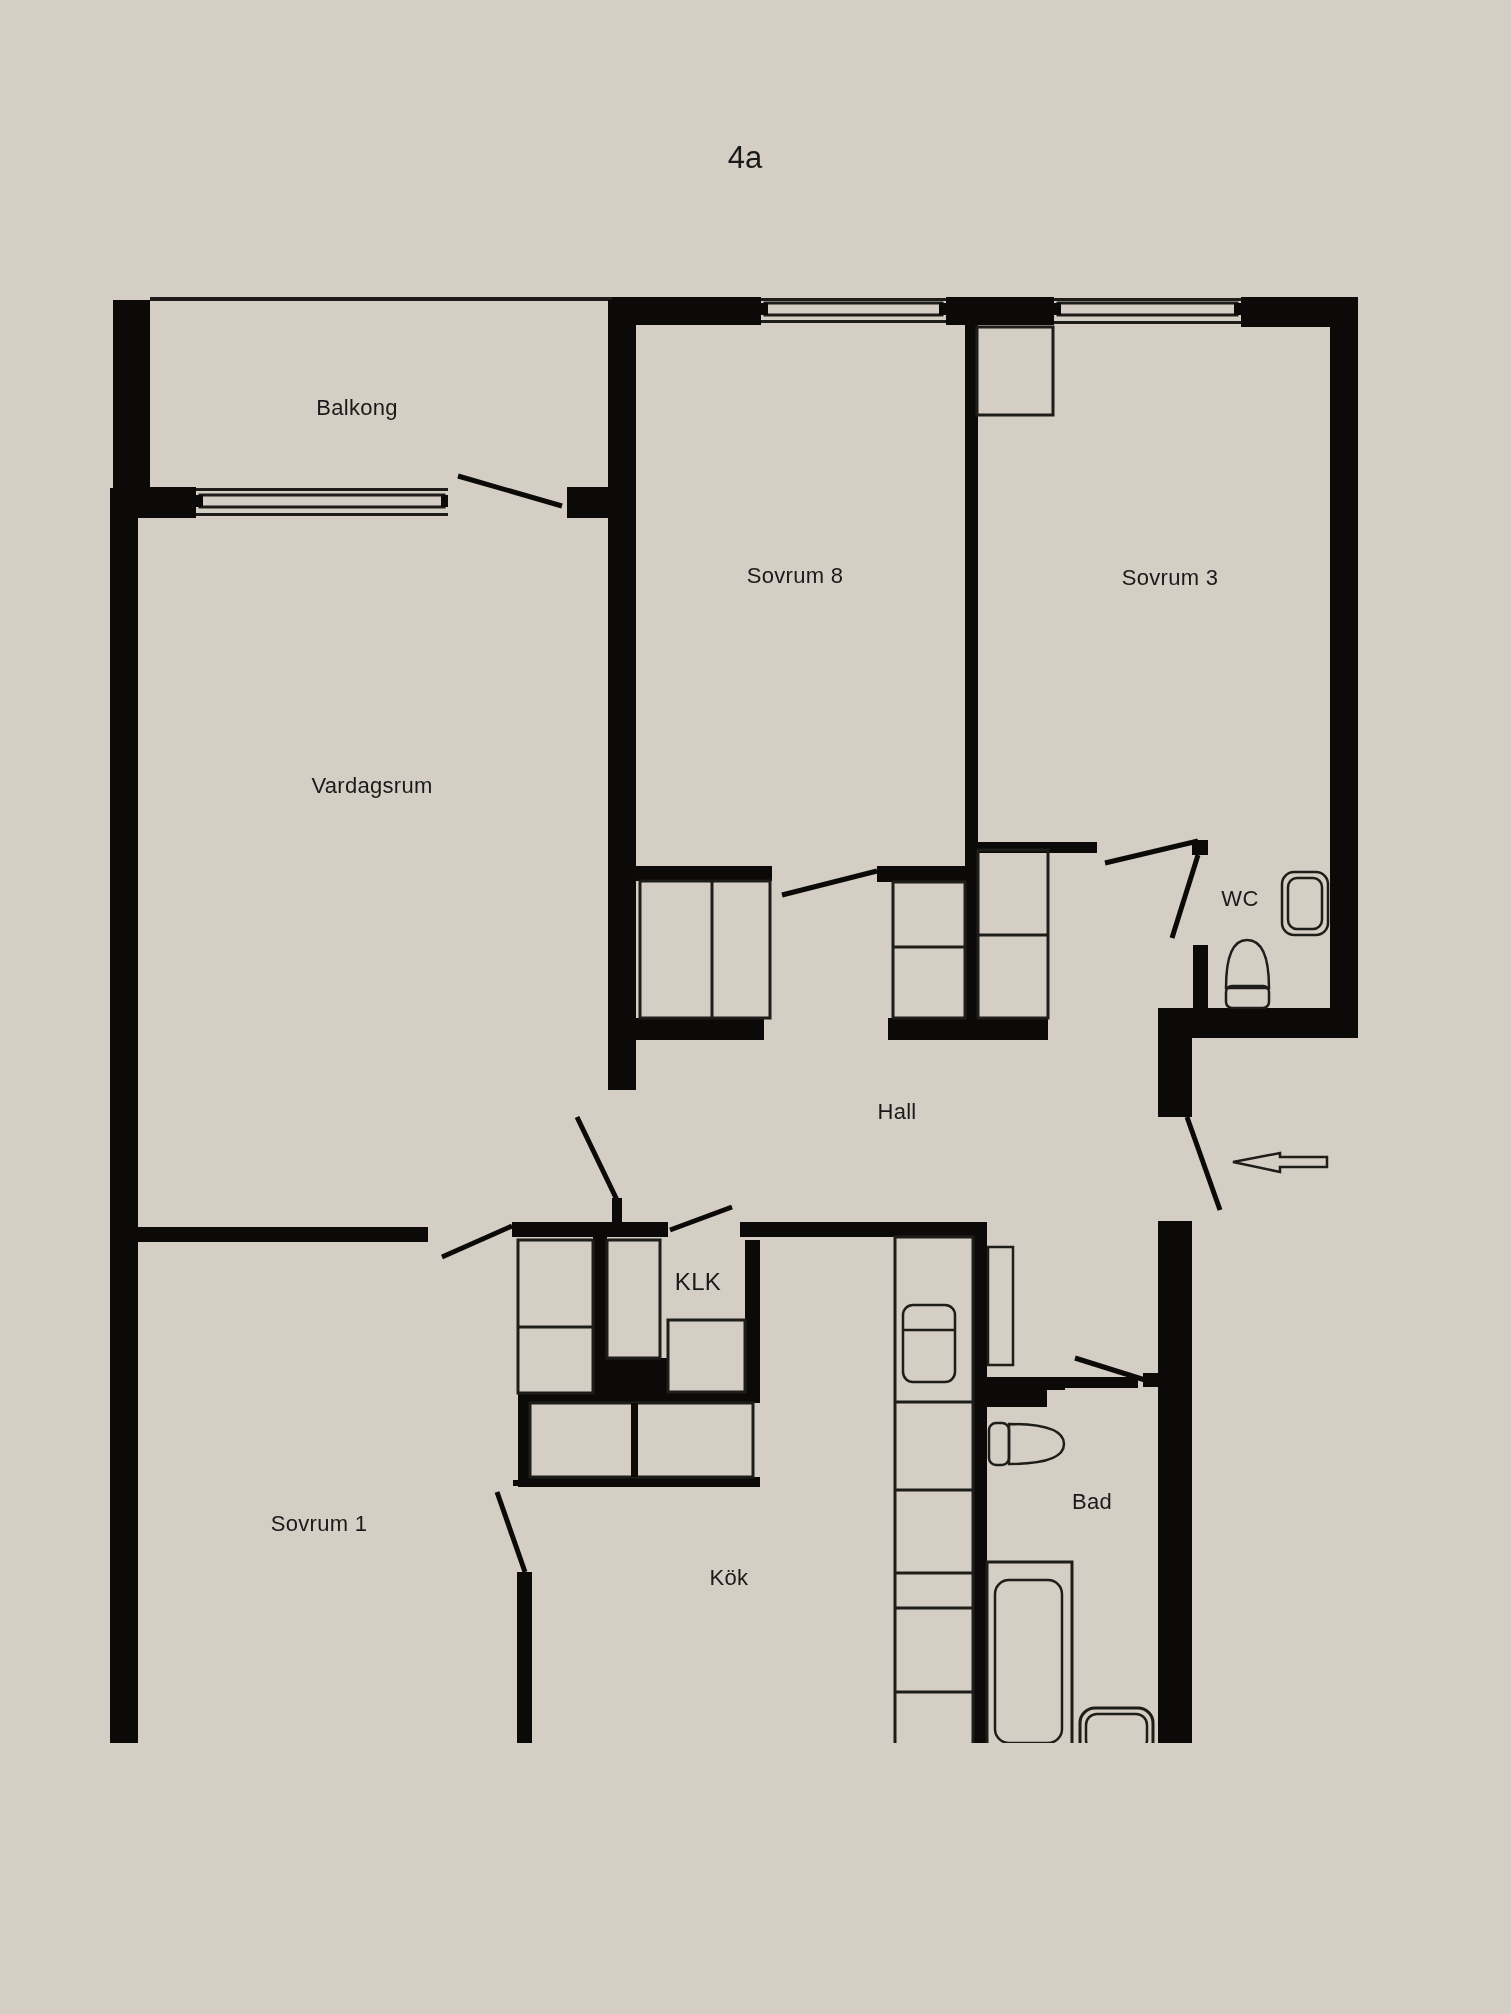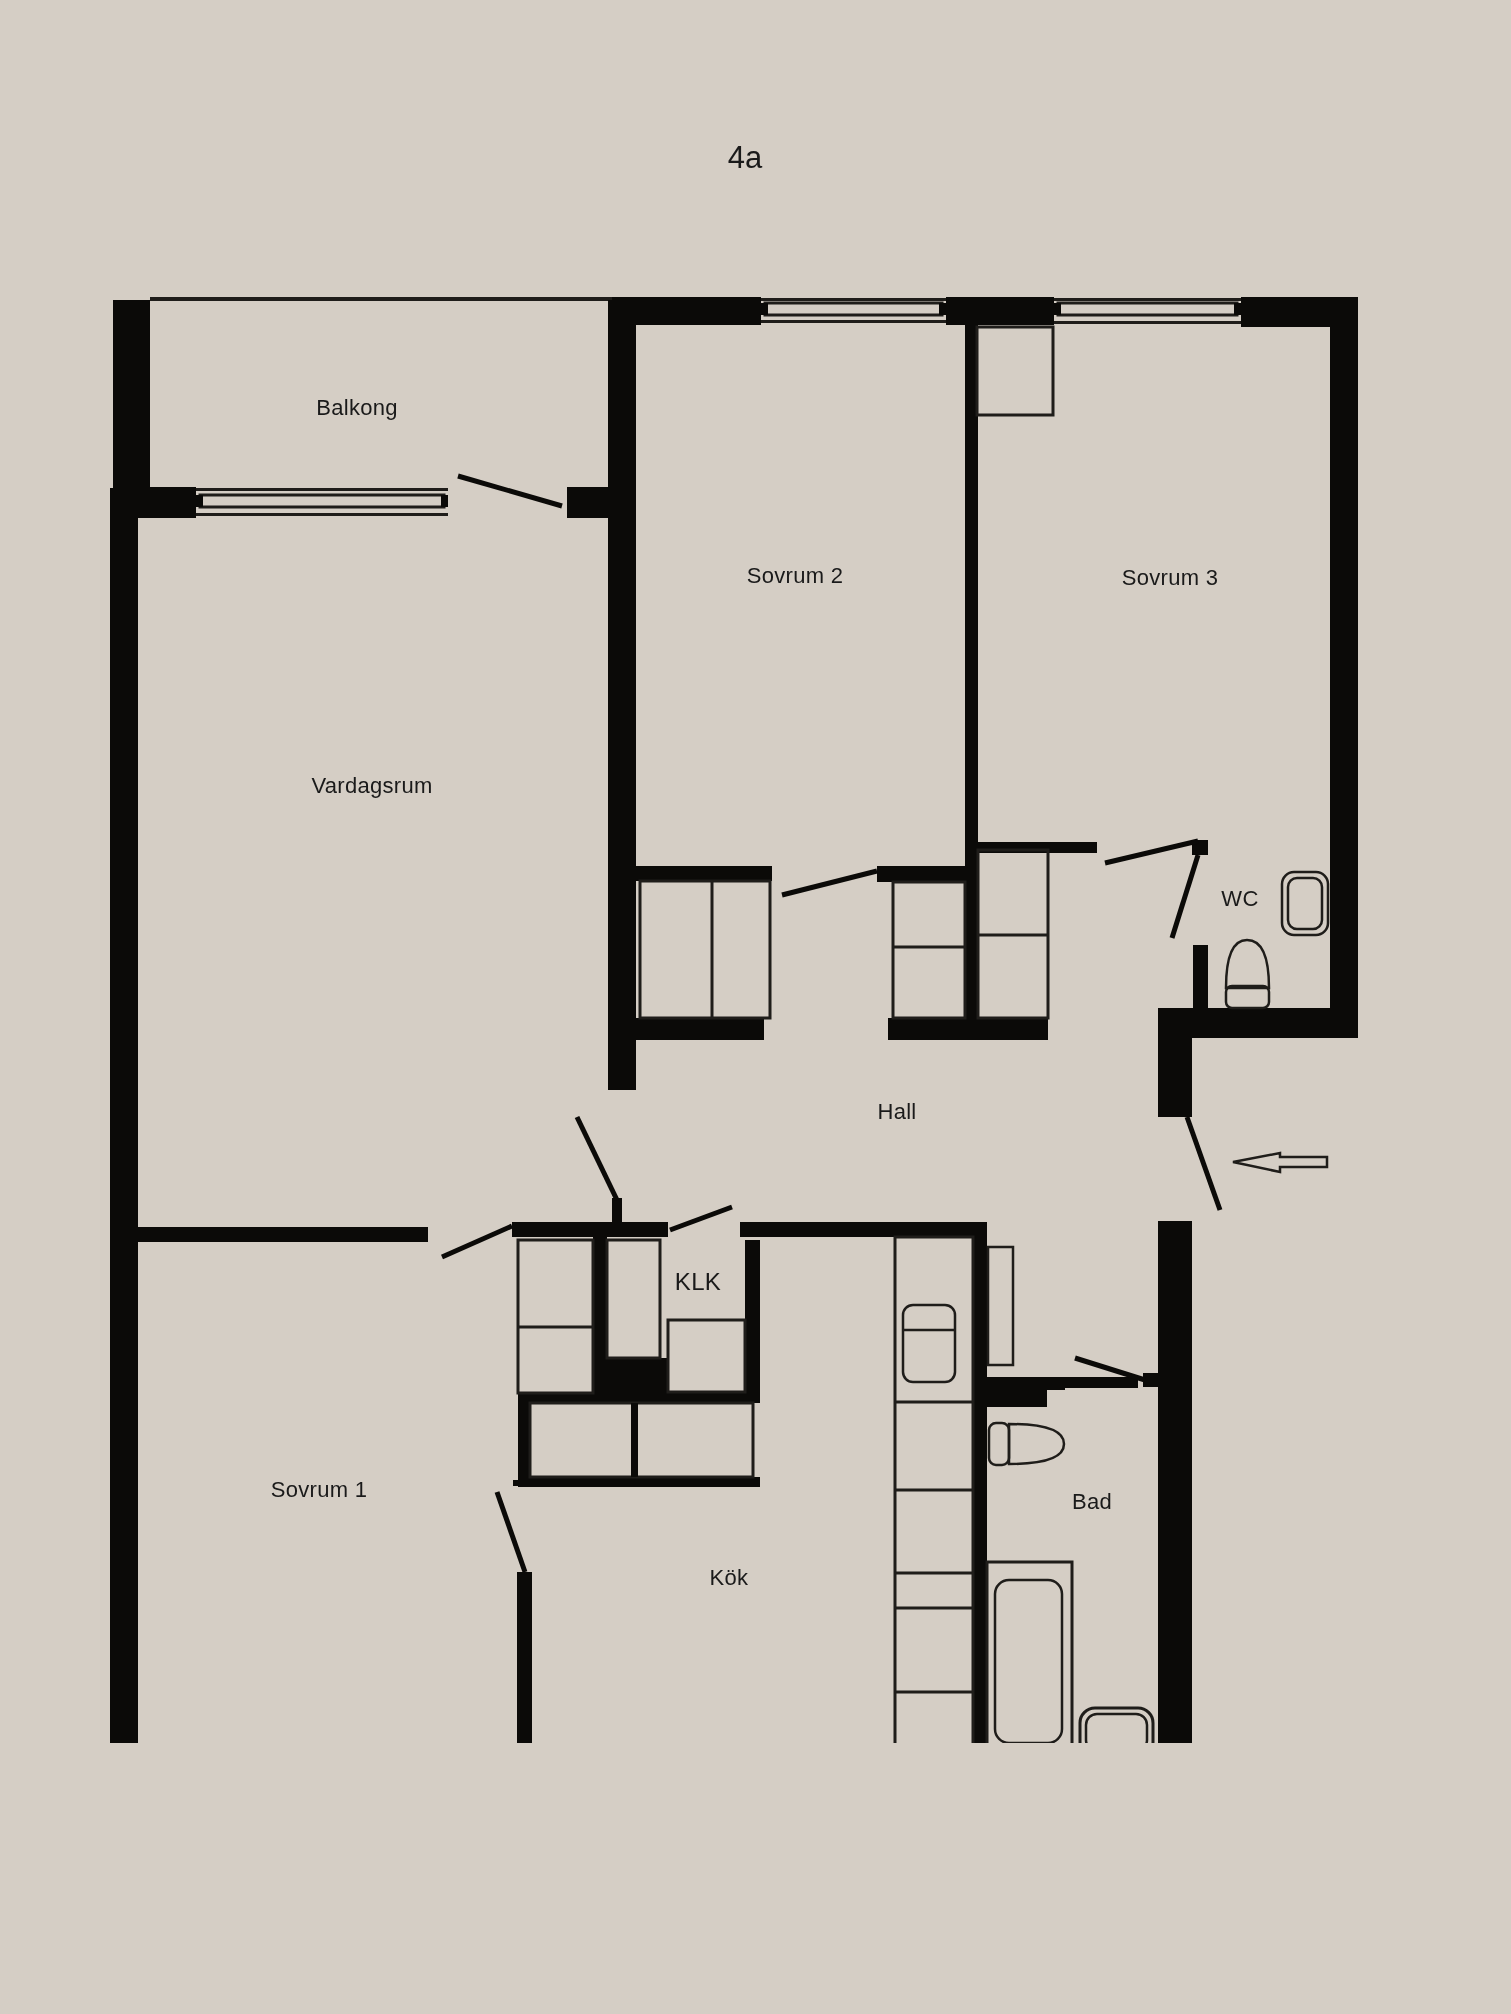--- a/index.html
+++ b/index.html
@@ -229,24 +229,24 @@
       <line class="door" x1="1075" y1="1358" x2="1145" y2="1380"></line>
       <line class="door" x1="497" y1="1492" x2="525" y2="1572"></line>
     </g>
 
     <polygon class="arrow" points="1233,1162 1280,1153 1280,1157 1327,1157 1327,1167 1280,1167 1280,1172"></polygon>
   </svg>
 
   <div class="labels">
     <div class="plan-title" style="left:745px;top:158px;">4a</div>
     <div class="room-label" style="left:357px;top:408px;">Balkong</div>
-    <div class="room-label" style="left:795px;top:576px;">Sovrum 2</div>
+    <div class="room-label" style="left:795px;top:576px;">Sovrum 8</div>
     <div class="room-label" style="left:1170px;top:578px;">Sovrum 3</div>
     <div class="room-label" style="left:372px;top:786px;">Vardagsrum</div>
     <div class="room-label" style="left:1240px;top:899px;">WC</div>
     <div class="room-label" style="left:897px;top:1112px;">Hall</div>
     <div class="room-label small" style="left:698px;top:1282px;">KLK</div>
-    <div class="room-label" style="left:319px;top:1490px;">Sovrum 1</div>
+    <div class="room-label" style="left:319px;top:1524px;">Sovrum 1</div>
     <div class="room-label" style="left:729px;top:1578px;">Kök</div>
     <div class="room-label" style="left:1092px;top:1502px;">Bad</div>
   </div>
 
 </div>
 
 </body></html>

